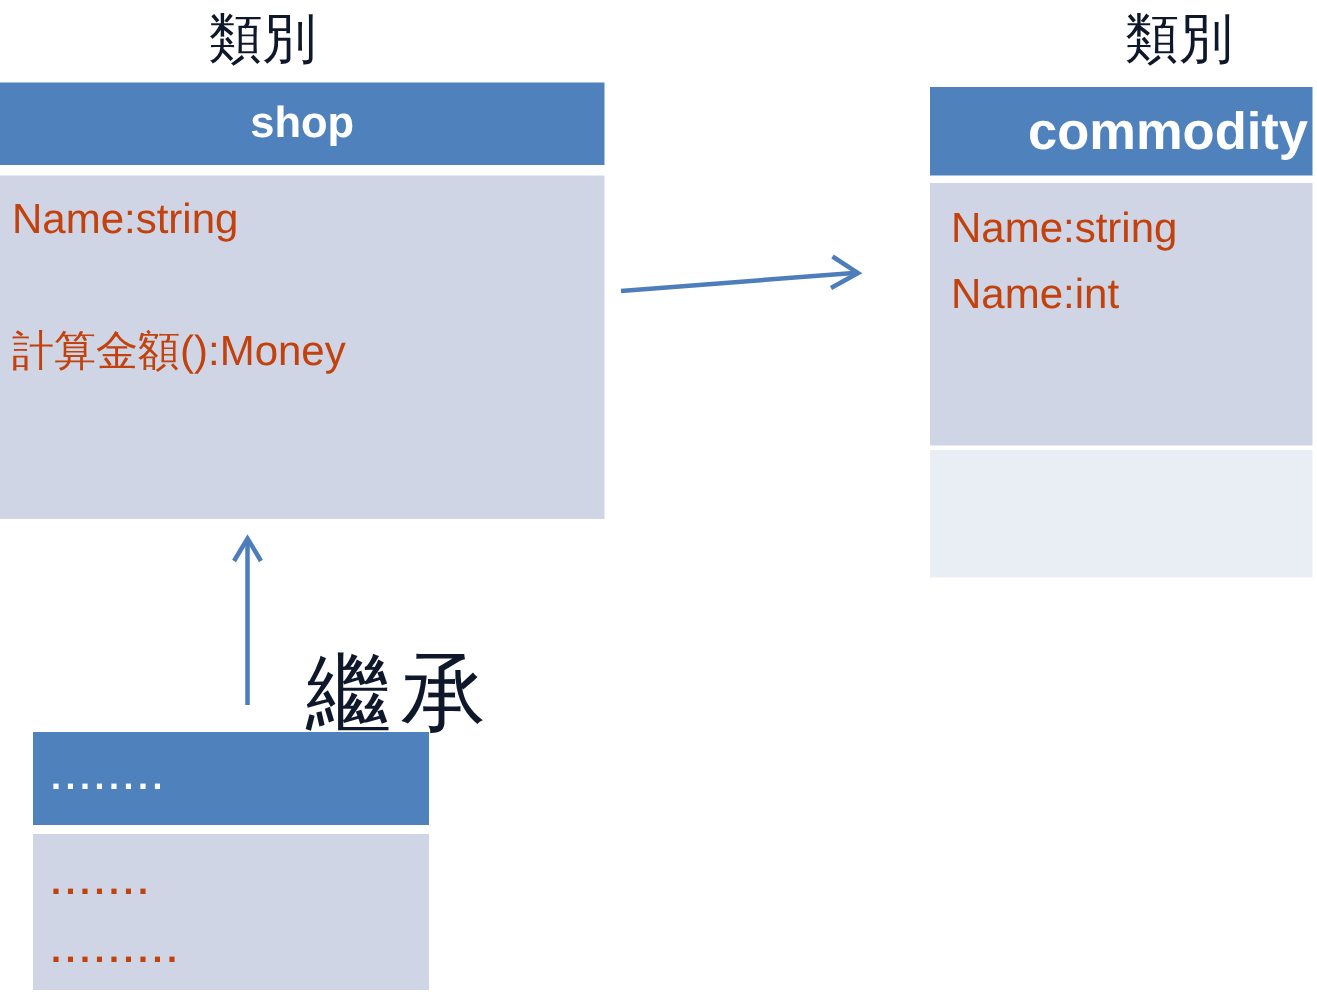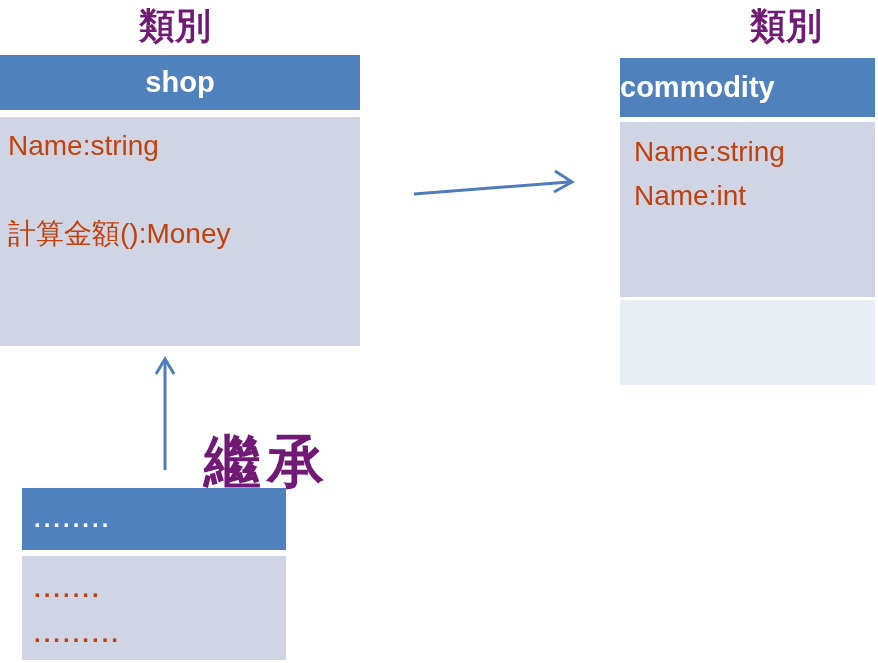--- a/index.html
+++ b/index.html
@@ -12,23 +12,22 @@
   html,body{width:878px;height:663px;}
   body{
     position:relative;
     background:#ffffff;
     overflow:hidden;
     font-family:"Liberation Sans", sans-serif;
   }
   .cjk-label{
     position:absolute;
     font-family:"DejaVu Serif", serif;
-    color:#701a75;
+    color:#0f172a;
     white-space:nowrap;
-    font-weight:bold;
   }
   .label-class-left{left:139px;top:2px;font-size:36px;}
   .label-class-right{left:750px;top:2px;font-size:36px;}
   .label-inherit{left:204px;top:424px;font-size:57px;letter-spacing:6px;}
 
   .uml-table{position:absolute;}
   .uml-header{
     background:var(--header-blue);
     color:#fff;
     font-weight:bold;
@@ -36,38 +35,38 @@
     overflow:hidden;
   }
   .uml-row{
     background:var(--row-light);
     color:#c2410c;
     overflow:hidden;
   }
   .uml-row.alt{background:var(--row-lighter);}
 
   
-  .shop-table{left:0;top:55px;width:360px;}
+  .shop-table{left:0;top:55px;width:403px;}
   .shop-table .uml-header{
     height:55px;line-height:55px;
     text-align:center;font-size:29px;
   }
   .shop-table .uml-body{
     margin-top:7px;height:229px;
     background:var(--row-light);
     padding:7px 6px 0 8px;
     font-size:28px;line-height:44px;
   }
   .spacer-line{height:44px;}
 
   
   .commodity-table{left:620px;top:58px;width:255px;}
   .commodity-table .uml-header{
     height:59px;line-height:59px;
-    font-size:29px;
+    text-align:right;font-size:35px;
     padding-right:3px;
   }
   .commodity-table .uml-body{
     margin-top:5px;height:175px;
     background:var(--row-light);
     padding:8px 4px 0 14px;
     font-size:28px;line-height:44px;
   }
   .commodity-table .uml-row.alt{
     margin-top:3px;height:85px;

